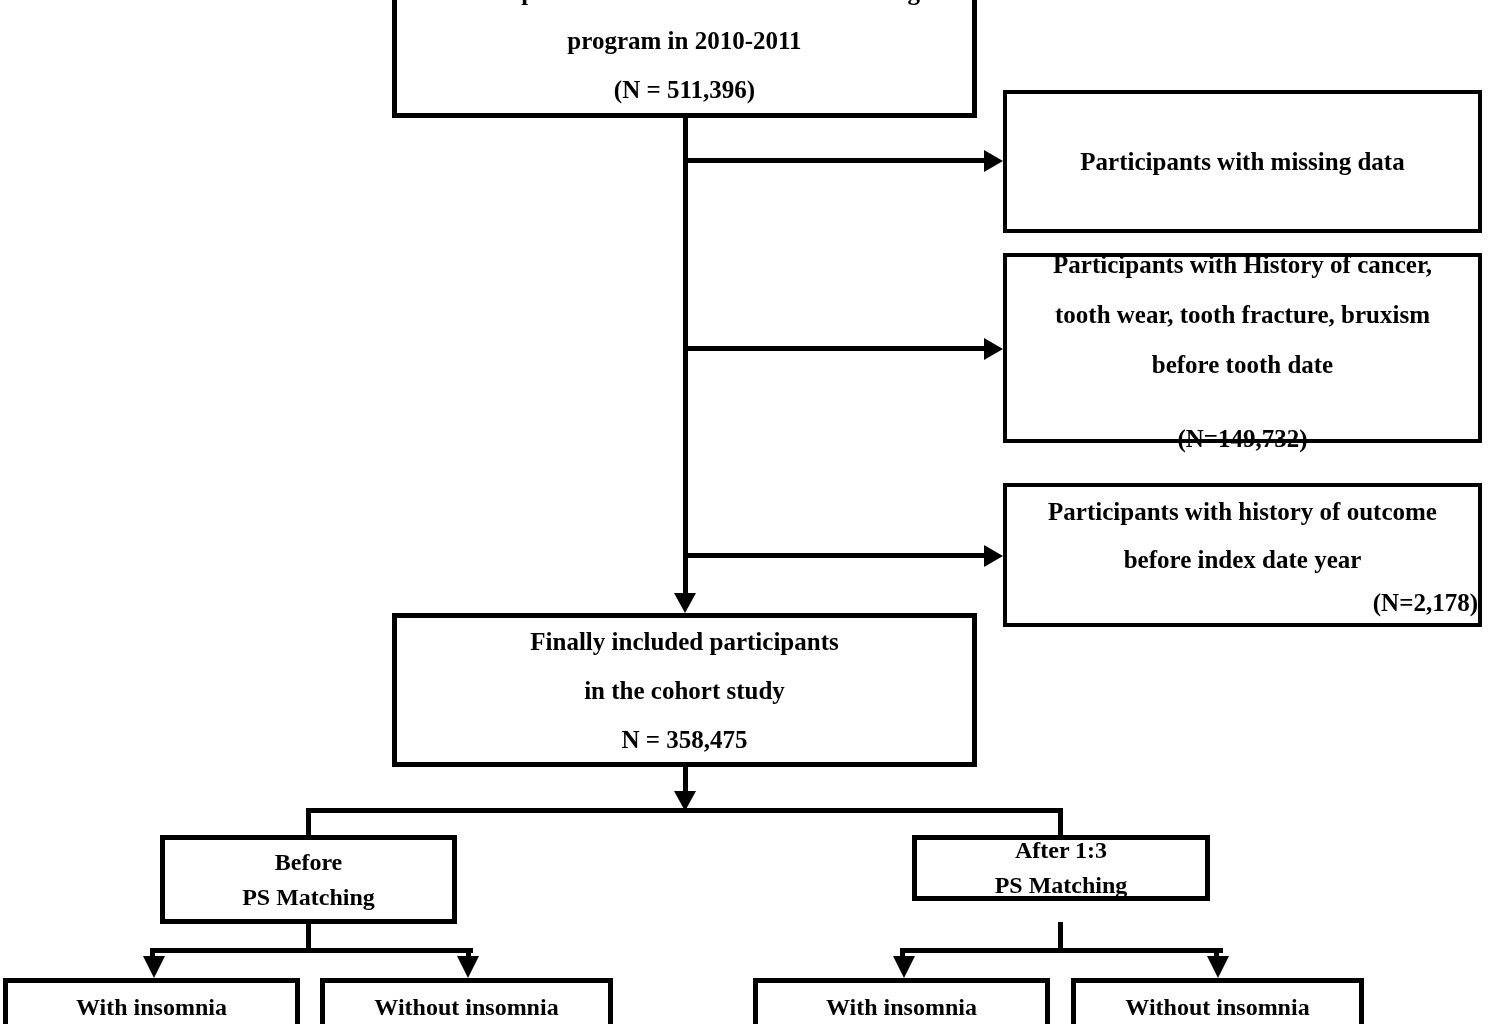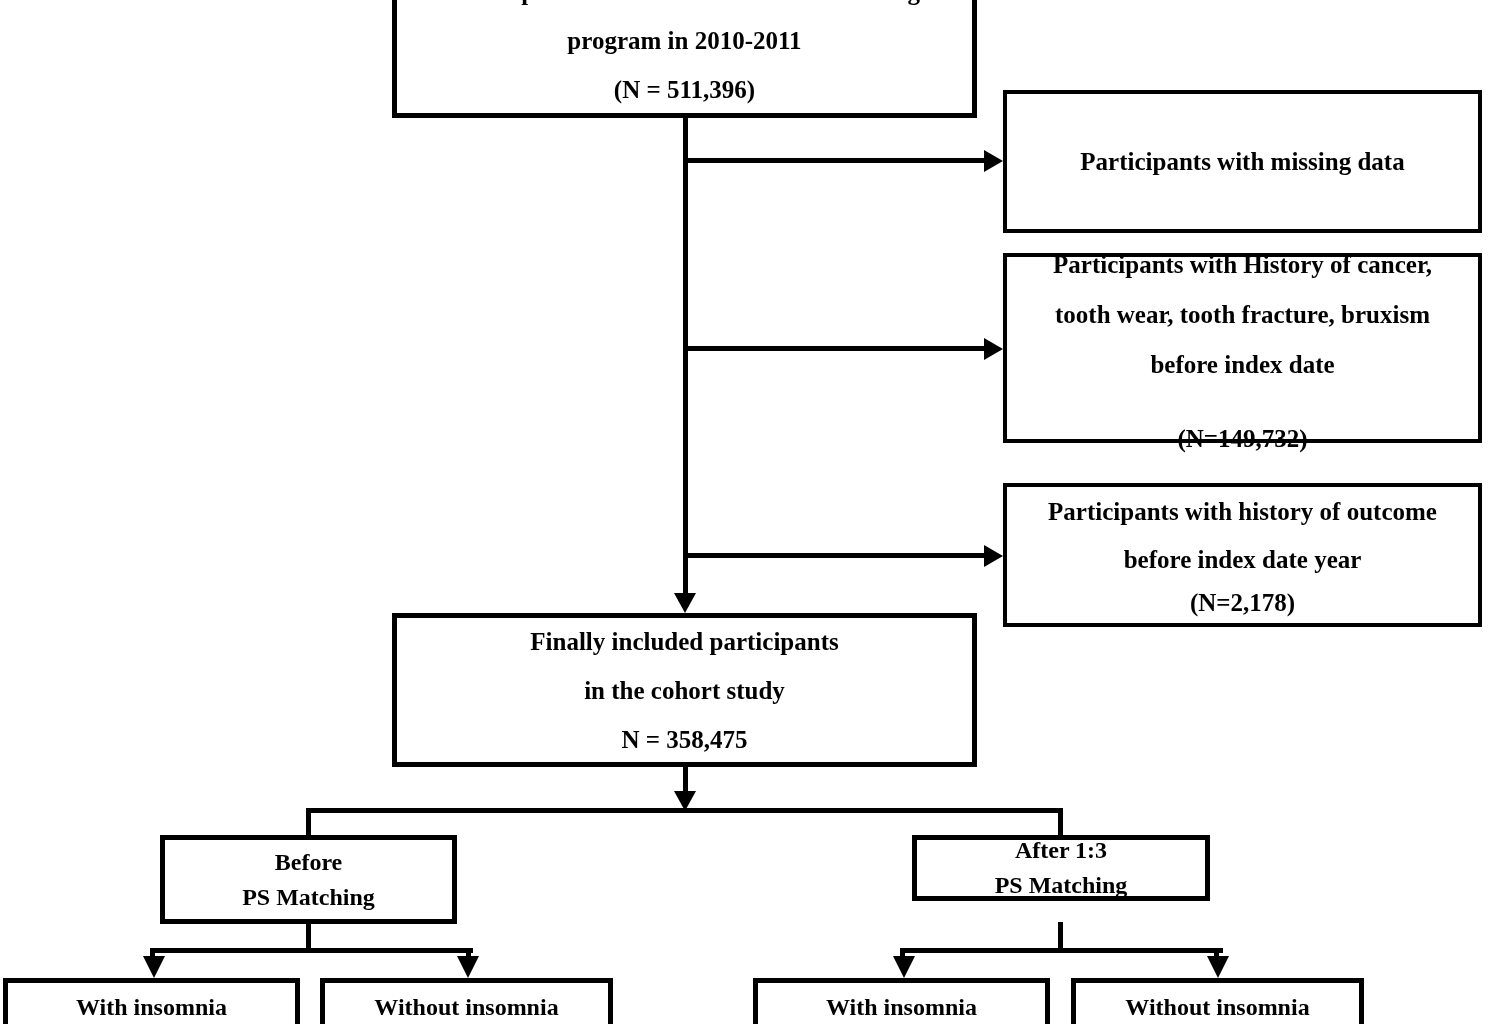--- a/index.html
+++ b/index.html
@@ -51,30 +51,30 @@
   <div class="arr-r" style="left:984px; top:150px;"></div>
   <div class="box thin fs25 lh48" style="left:1003px; top:90px; width:479px; height:143px;">
     <div class="ln">Participants with missing data</div>
   </div>
 
   <div class="hline" style="left:683px; top:346px; width:302px; height:5px;"></div>
   <div class="arr-r" style="left:984px; top:338px;"></div>
   <div class="box thin fs25" style="left:1003px; top:253px; width:479px; height:190px;">
     <div class="ln" style="line-height:50px;">Participants with History of cancer,</div>
     <div class="ln" style="line-height:50px;">tooth wear, tooth fracture, bruxism</div>
-    <div class="ln" style="line-height:50px;">before index date</div>
+    <div class="ln" style="line-height:50px;">before tooth date</div>
     <div class="ln" style="line-height:34px;margin-top:32px;">(N=149,732)</div>
   </div>
 
   <div class="hline" style="left:683px; top:553px; width:302px; height:5px;"></div>
   <div class="arr-r" style="left:984px; top:545px;"></div>
   <div class="box thin fs25" style="left:1003px; top:483px; width:479px; height:144px;">
     <div class="ln" style="line-height:48px;">Participants with history of outcome</div>
     <div class="ln" style="line-height:48px;">before index date year</div>
-    <div class="ln" style="line-height:38px;">(N=2,178)</div>
+    <div class="ln" style="line-height:38px;text-align:right;">(N=2,178)</div>
   </div>
 
   <div class="box fs25 lh49" style="left:392px; top:613px; width:585px; height:154px;align-items:flex-end;">
     <div class="ln">Finally included participants</div>
     <div class="ln">in the cohort study</div>
     <div class="ln">N = 358,475</div>
   </div>
 
   <div class="vline" style="left:683px; top:765px; width:5px; height:30px;"></div>
   <div class="arr-d" style="left:674px; top:791px;"></div>

